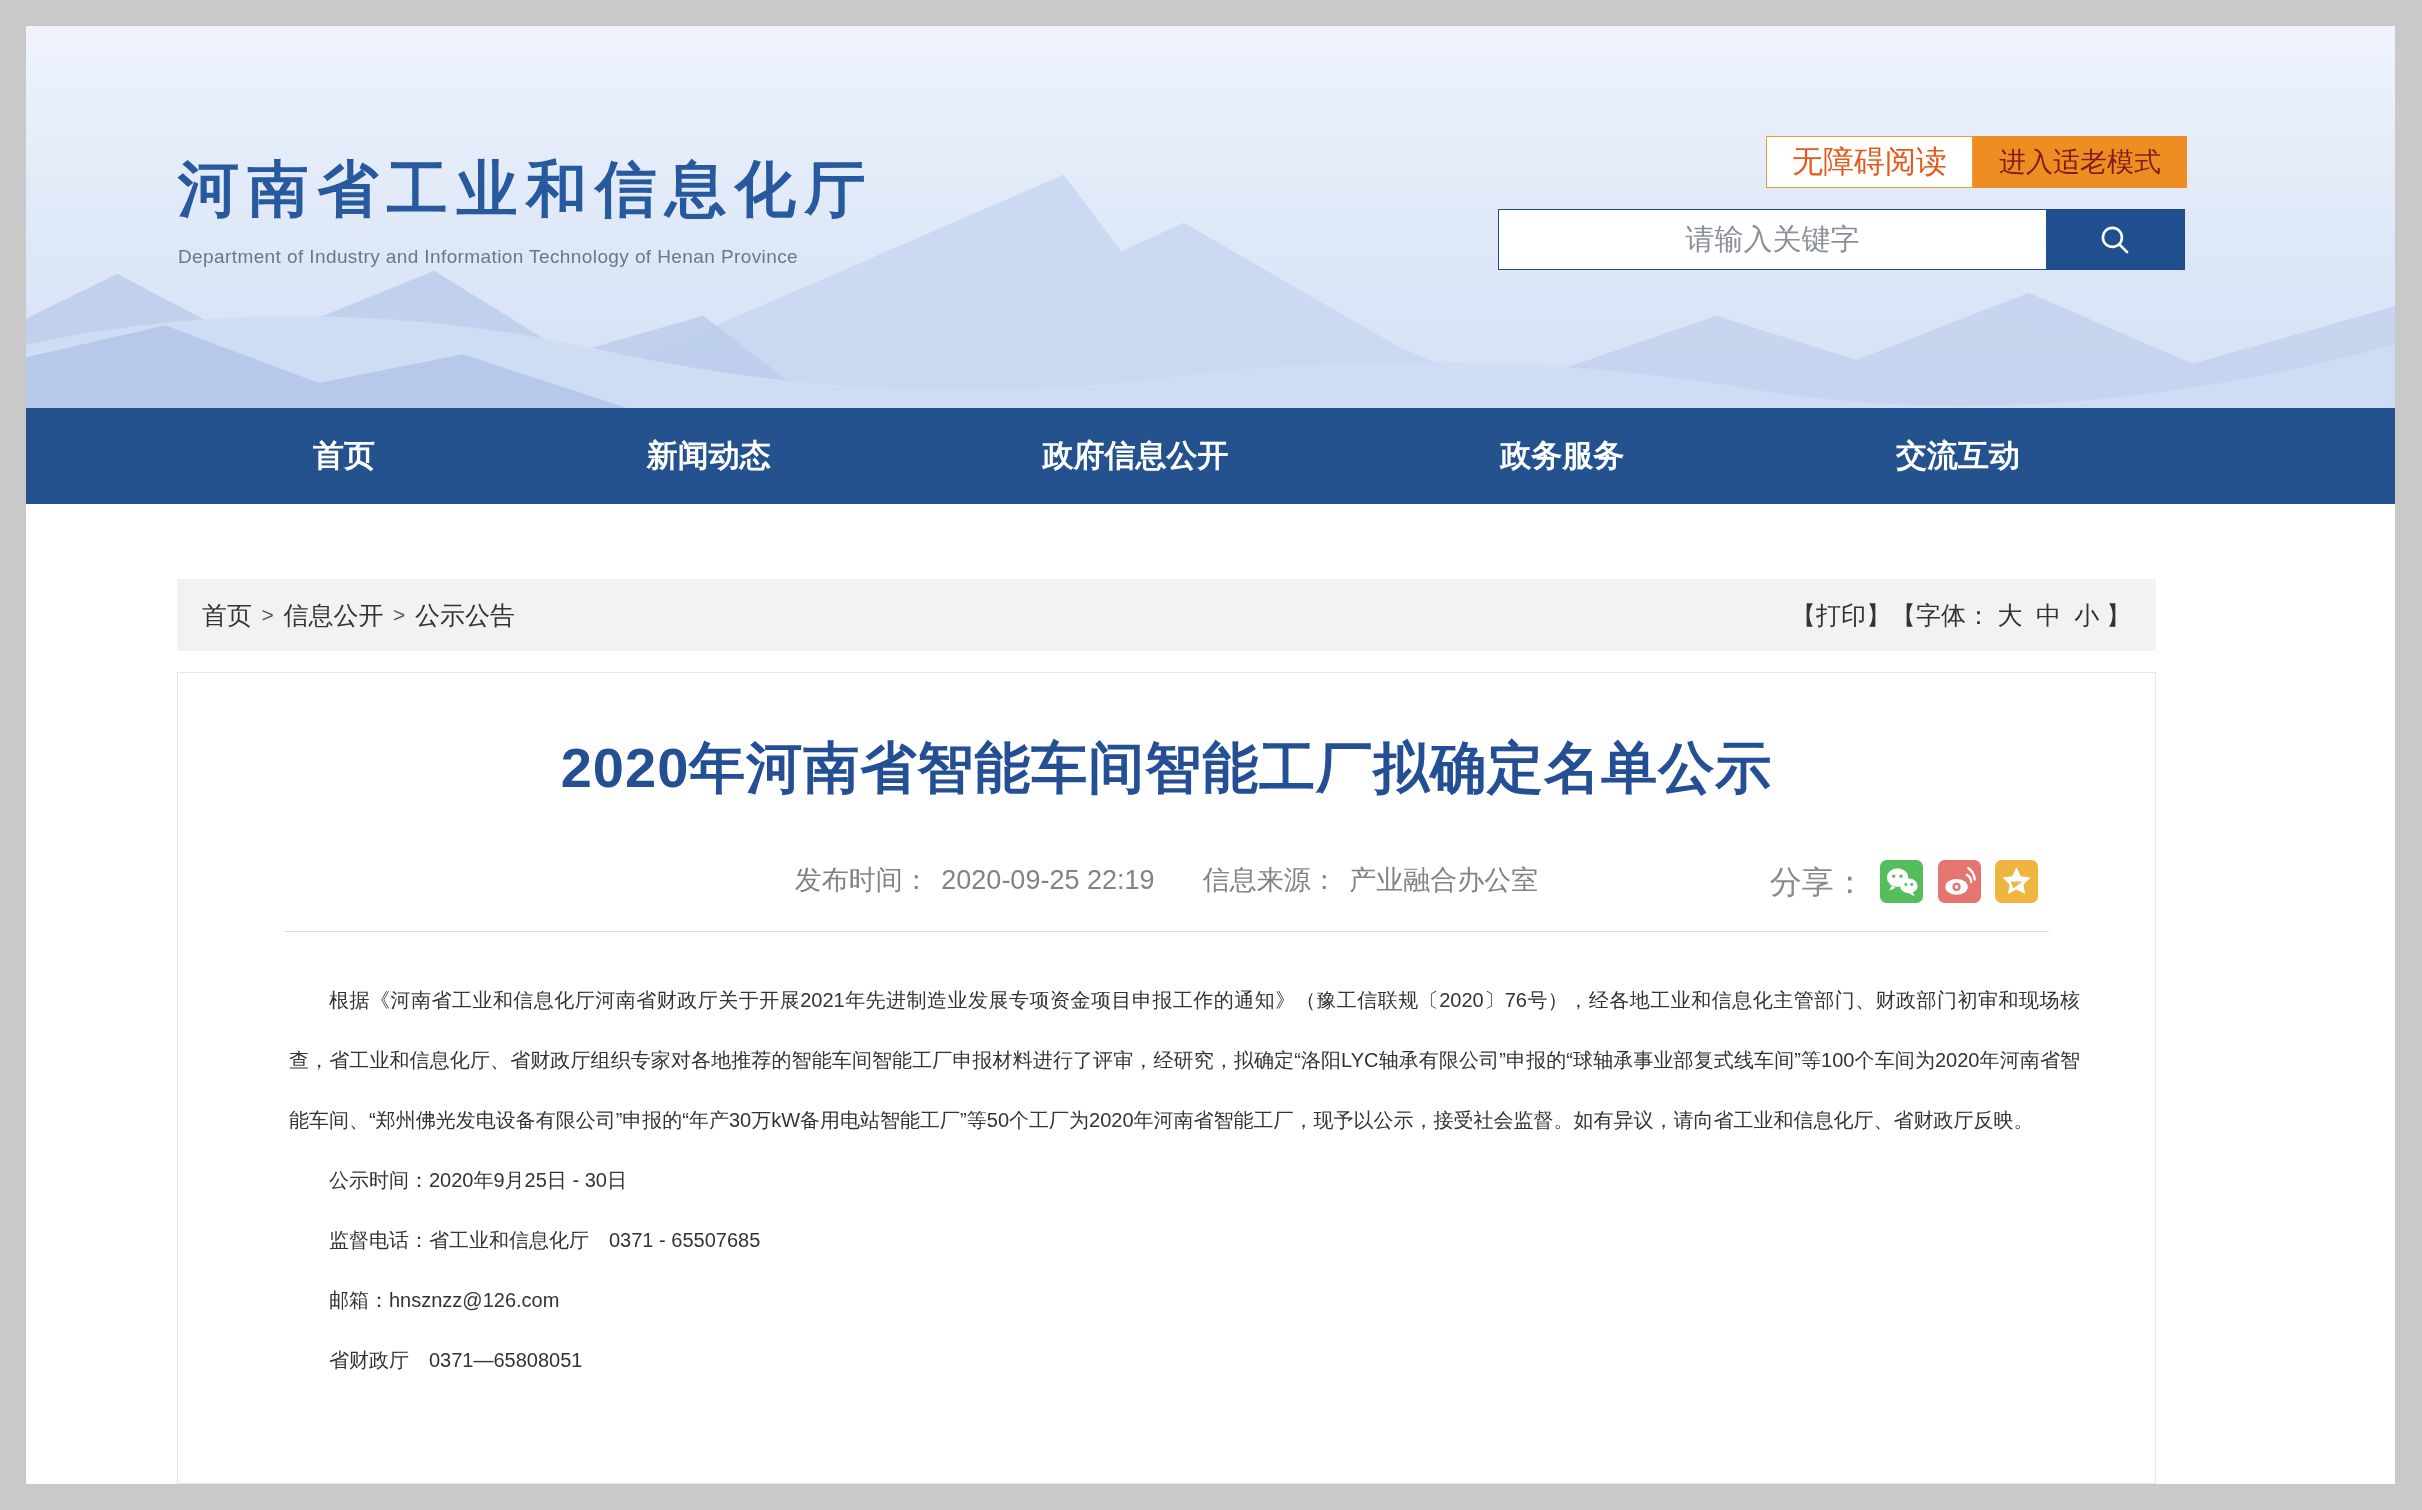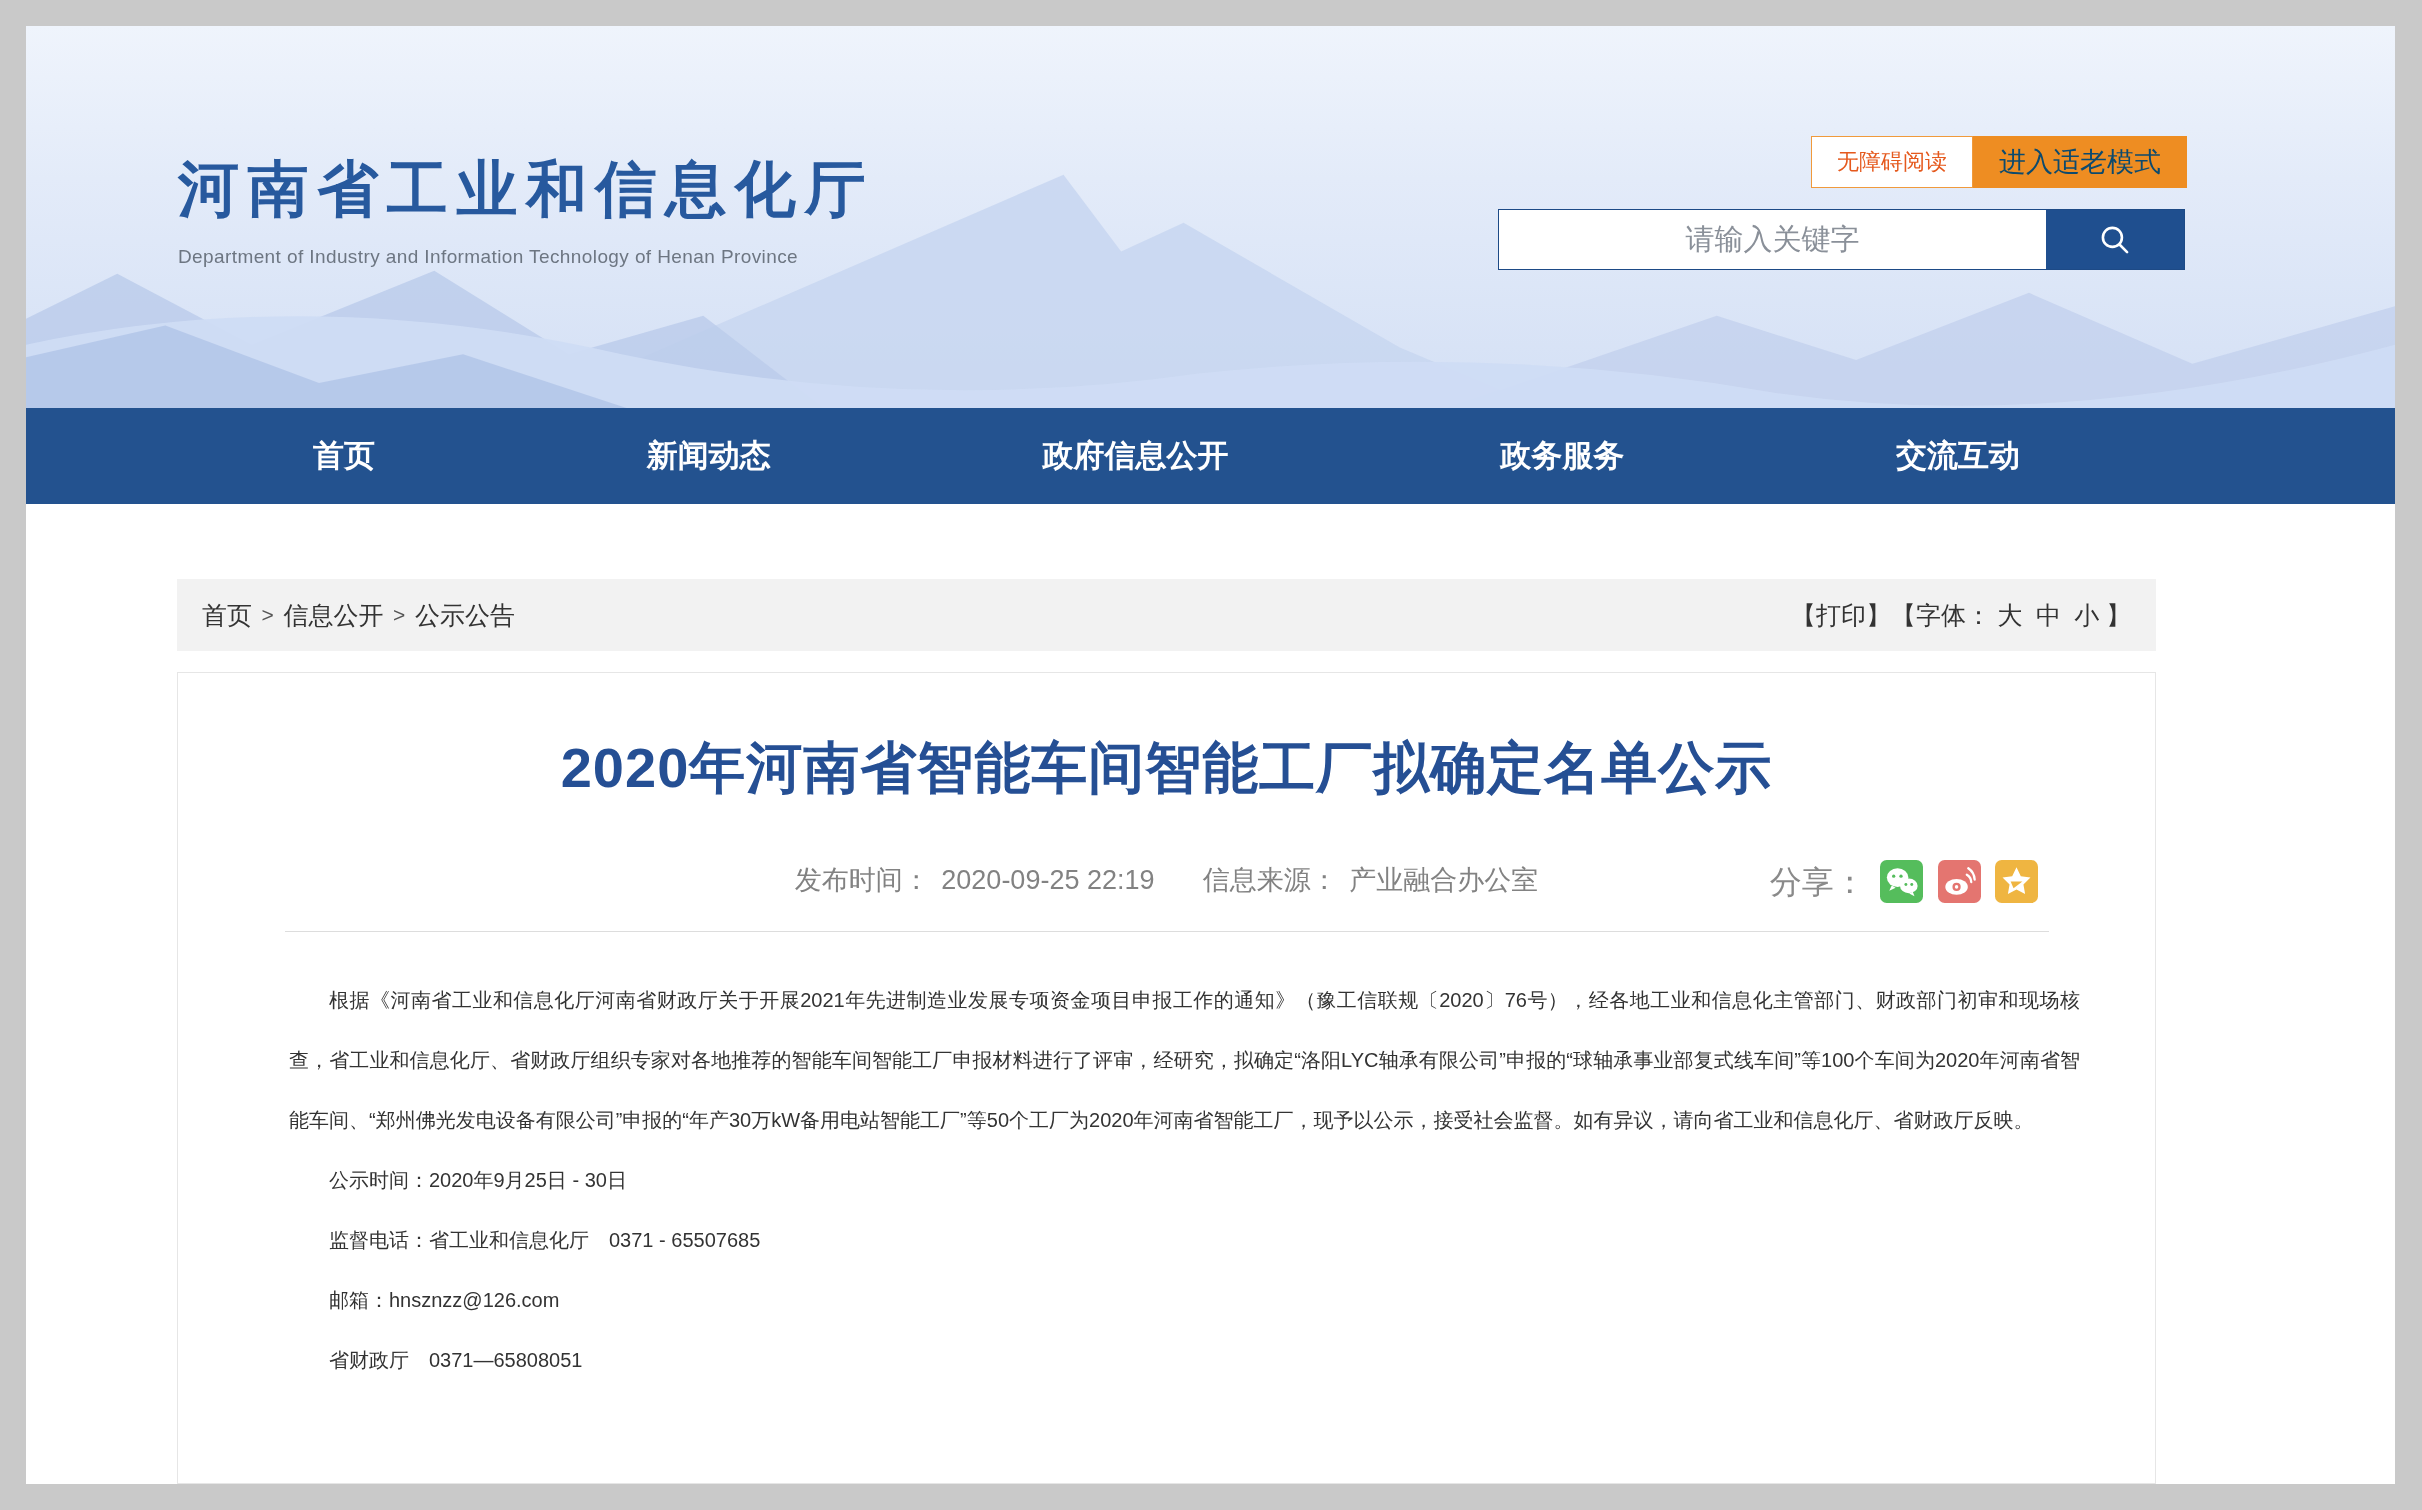--- a/index.html
+++ b/index.html
@@ -27,26 +27,26 @@
   }
   .logo-en{
     margin-top:15.4px;font-size:19px;color:#6d7682;letter-spacing:0.4px;white-space:nowrap;
   }
   .mode-buttons{
     position:absolute;top:110px;right:208px;display:flex;height:52px;
   }
   .btn-accessibility{
     display:flex;align-items:center;justify-content:center;
     padding:0 25px;background:#ffffff;border:1.9px solid #f09a3c;
-    color:#e5591d;font-size:22px;box-sizing:border-box;cursor:pointer;
+    color:#e5591d;font-size:31px;box-sizing:border-box;cursor:pointer;
   }
   .btn-elder{
     display:flex;align-items:center;justify-content:center;
     padding:16px 25px;background:#ee8d22;border:1.9px solid #ee8d22;
-    color:#0c4a6e;font-size:27px;box-sizing:border-box;cursor:pointer;
+    color:#7f1d1d;font-size:27px;box-sizing:border-box;cursor:pointer;
   }
   .search-bar{
     position:absolute;top:183px;right:210px;width:687px;height:61px;
     display:flex;border:1.9px solid #1d4a86;background:#ffffff;box-sizing:border-box;
   }
   .search-input{
     flex:1;border:none;outline:none;font-size:29px;color:#333;
     padding:0 19px;font-family:inherit;background:transparent;text-align:center;
   }
   .search-input::placeholder{color:#8a9099;}

